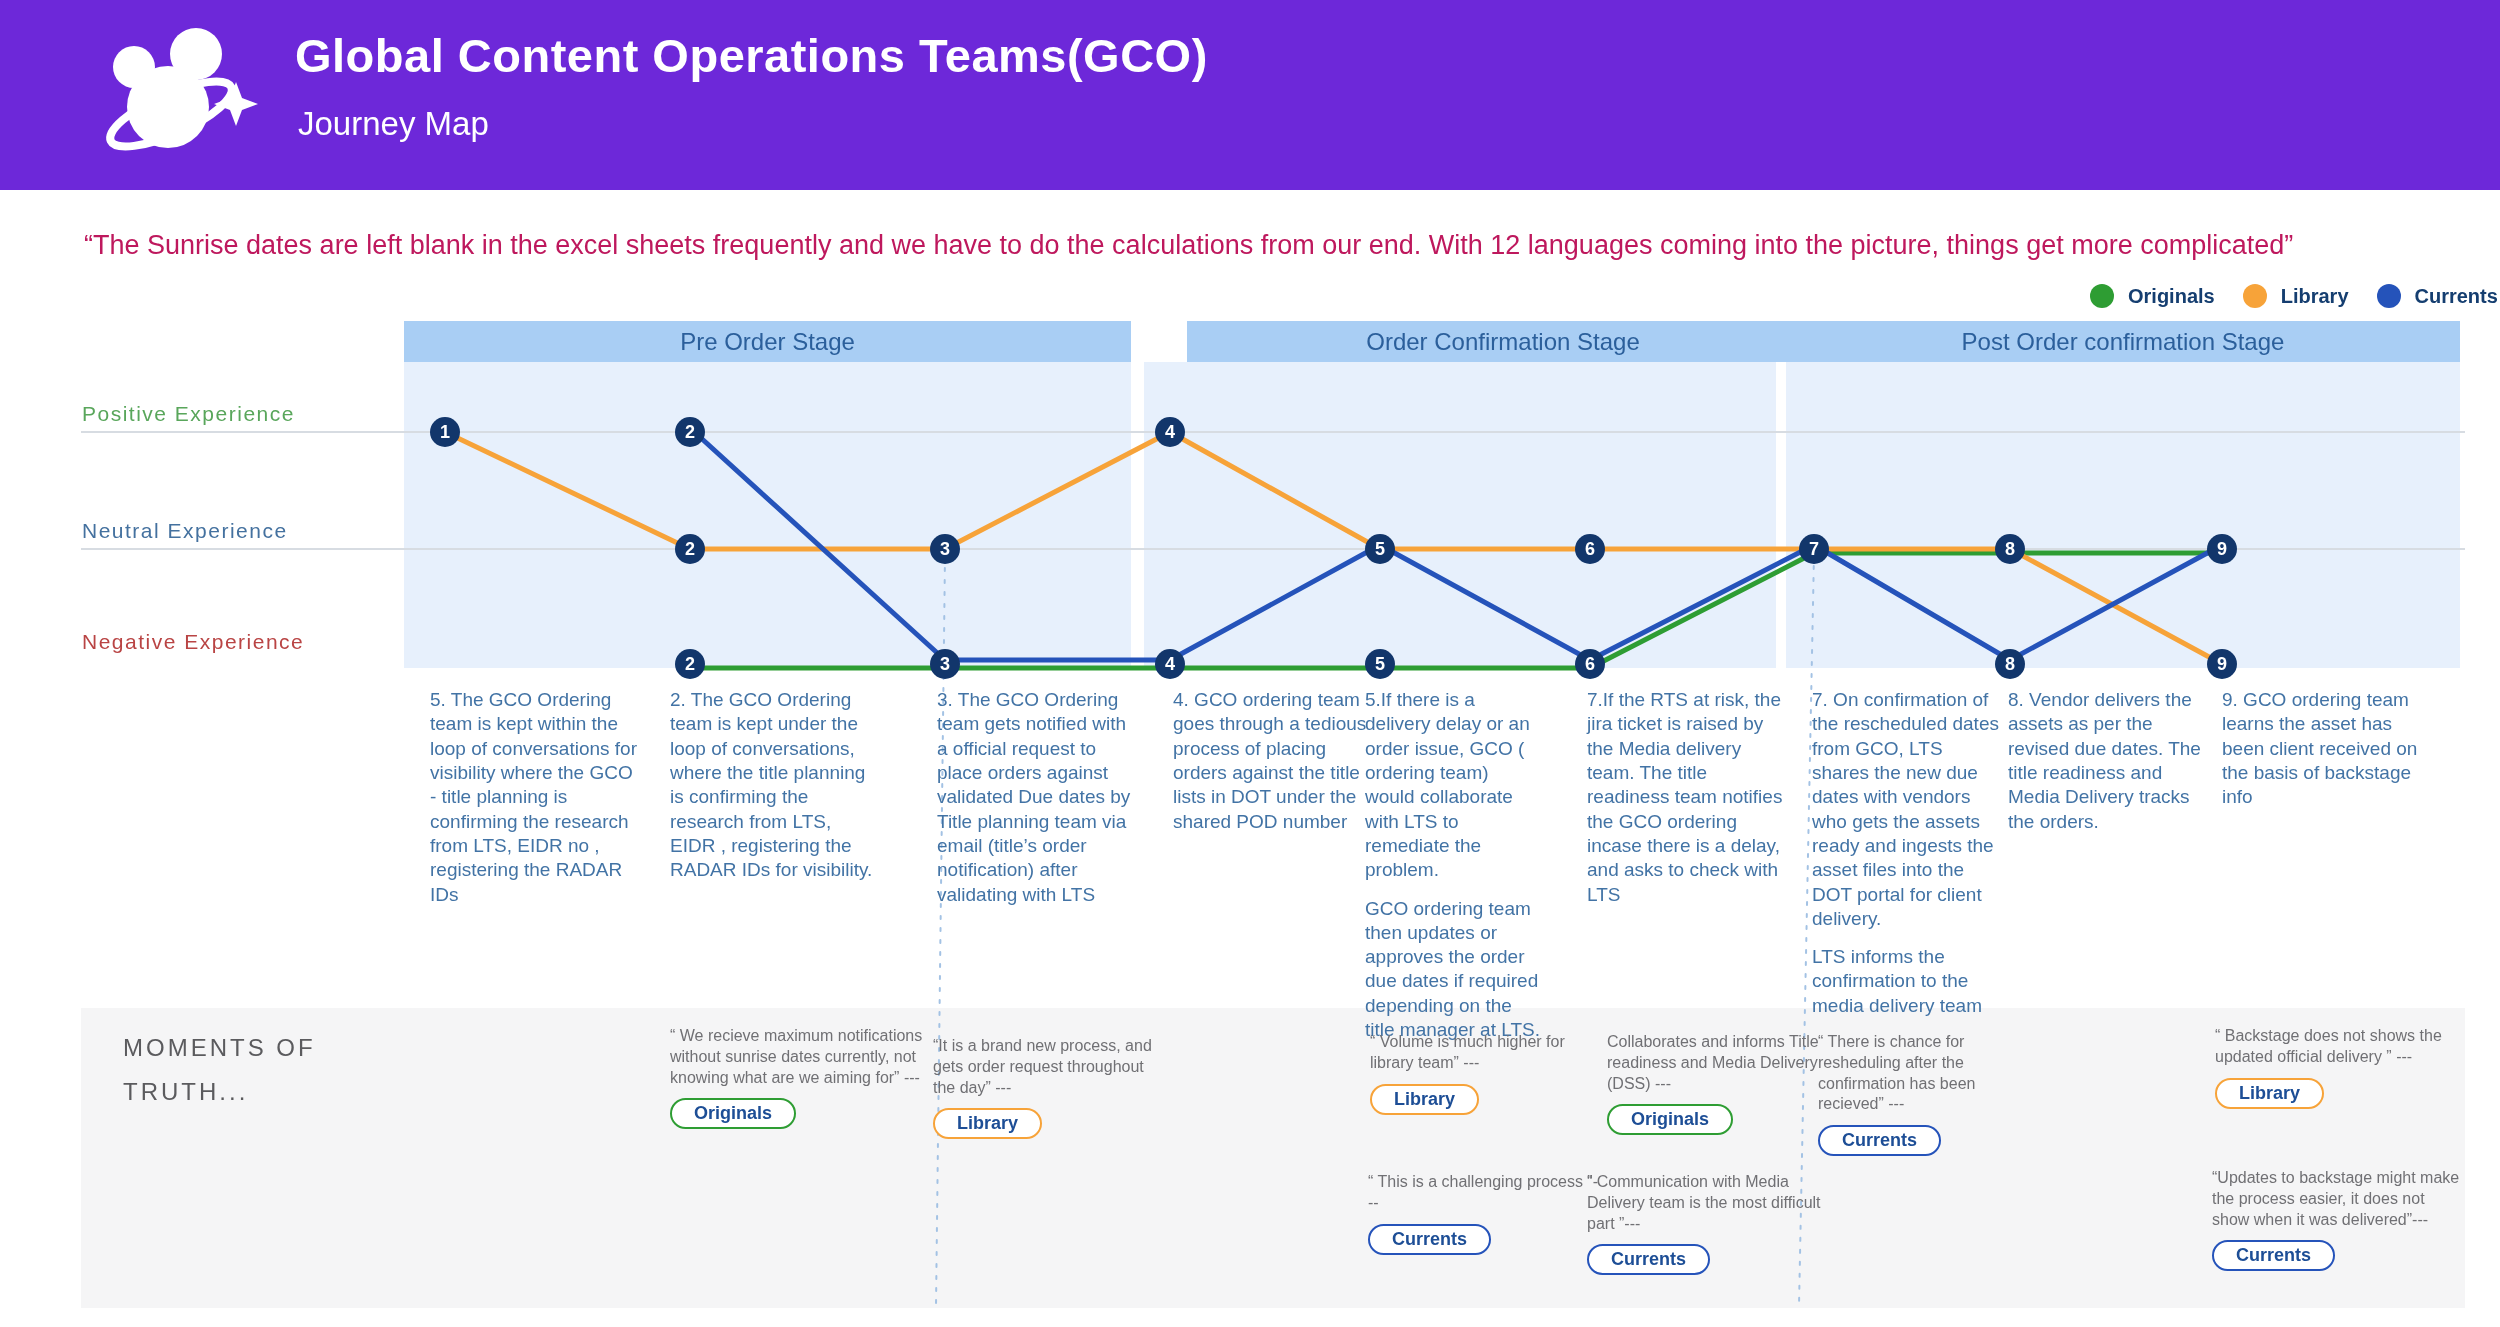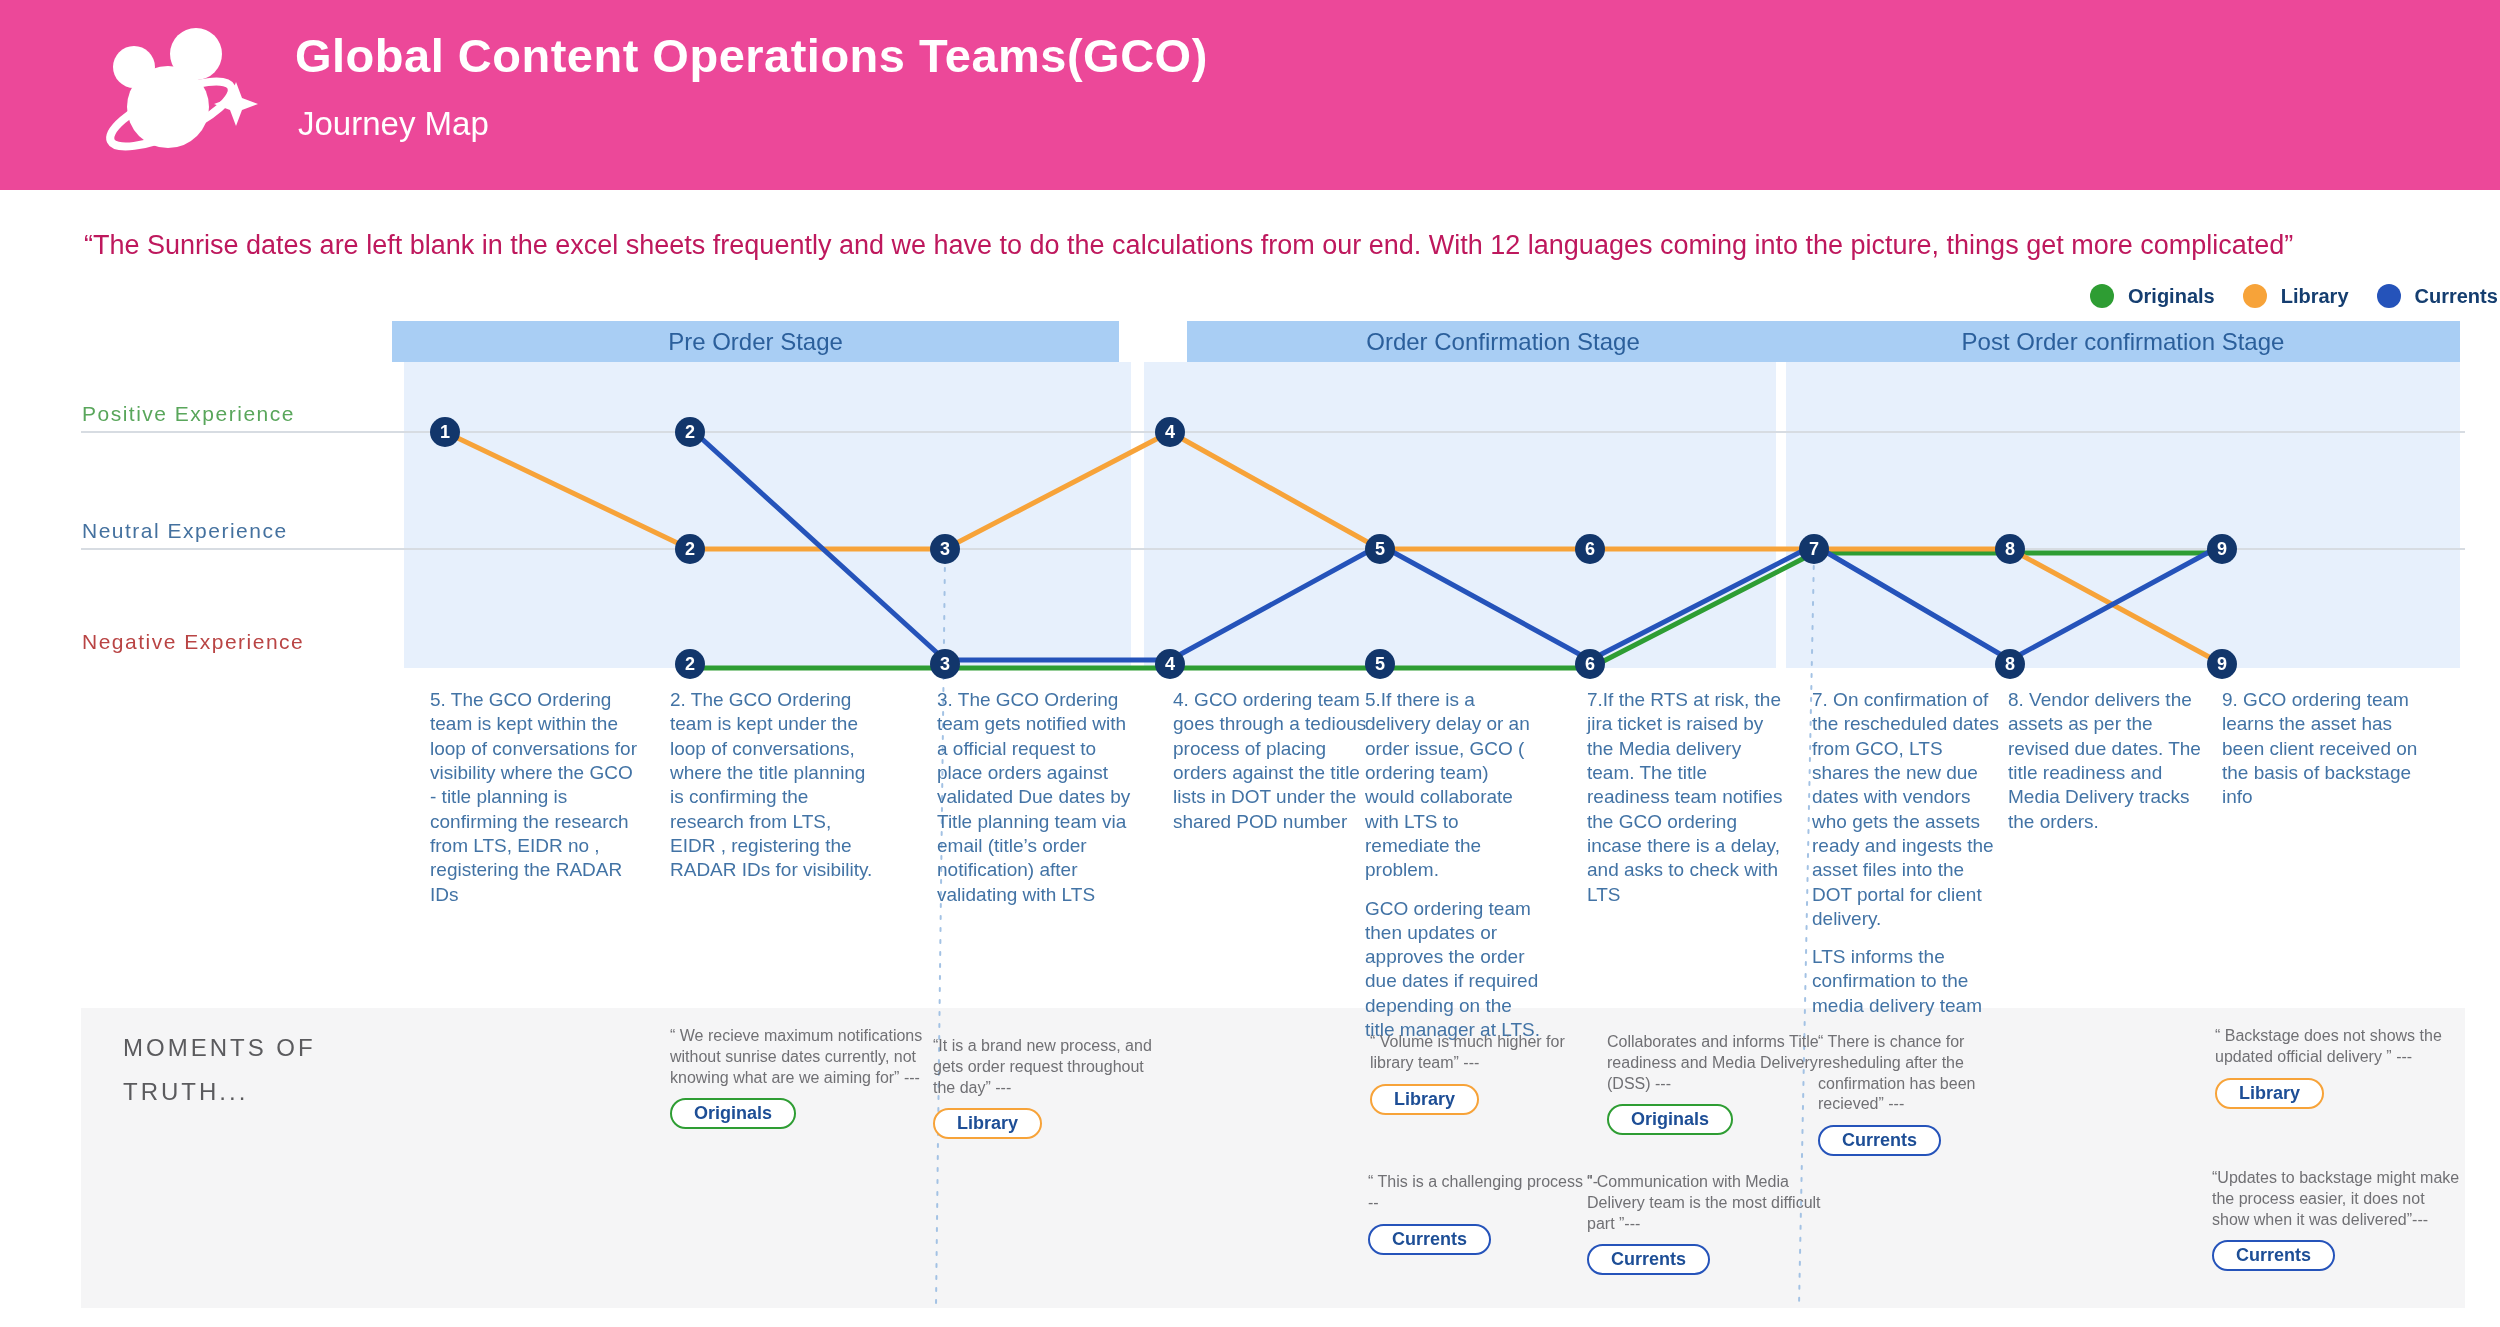--- a/index.html
+++ b/index.html
@@ -1,20 +1,20 @@
 <!DOCTYPE html>
 <html><head>
 <meta charset="utf-8">
 <style>
   html,body{margin:0;padding:0;background:#fff;}
   body{width:2500px;height:1327px;position:relative;overflow:hidden;
        font-family:"Liberation Sans","DejaVu Sans",sans-serif;}
   .abs{position:absolute;}
   
-  .topbar{left:0;top:0;width:2500px;height:190px;background:#ec4899;z-index:2;}
+  .topbar{left:0;top:0;width:2500px;height:190px;background:#6d28d9;z-index:2;}
   .app-title{left:295px;top:28px;color:#fff;font-size:47px;font-weight:800;letter-spacing:.5px;}
   .app-sub{left:298px;top:105px;color:#fff;font-size:33px;font-weight:400;}
   
   .main-quote{left:84px;top:230px;width:2330px;color:#be185d;font-size:27px;z-index:2;}
   
   .legend{left:2090px;top:284px;display:flex;align-items:center;gap:14px;z-index:2;}
   .legend .dot{width:24px;height:24px;border-radius:50%;display:inline-block;}
   .legend .lbl{color:#153E70;font-size:20px;font-weight:700;margin-right:14px;}
   
   .stage-head{top:321px;height:41px;background:#A9CEF4;z-index:1;display:flex;align-items:center;justify-content:center;}
@@ -61,21 +61,21 @@
 
 <div class="abs legend">
   <span class="dot" id="dot-0" style="background: rgb(46, 157, 51);"></span>
   <span class="lbl">Originals</span>
   <span class="dot" id="dot-1" style="background: rgb(247, 163, 57);"></span>
   <span class="lbl">Library</span>
   <span class="dot" id="dot-2" style="background: rgb(37, 83, 186);"></span>
   <span class="lbl">Currents</span>
 </div>
 
-<div class="abs stage-head" style="left:392px;width:727px;">
+<div class="abs stage-head" style="left:404px;width:727px;">
   <span>Pre Order Stage</span>
   </div>
 <div class="abs stage-head" style="left:1144px;width:632px;margin-left:43px;">
   <span>Order Confirmation Stage</span>
   </div>
 <div class="abs stage-head" style="left:1786px;width:674px;">
   <span>Post Order confirmation Stage</span>
   </div>
 
 <div class="abs stage-body" style="left:404px;width:727px;"></div>

